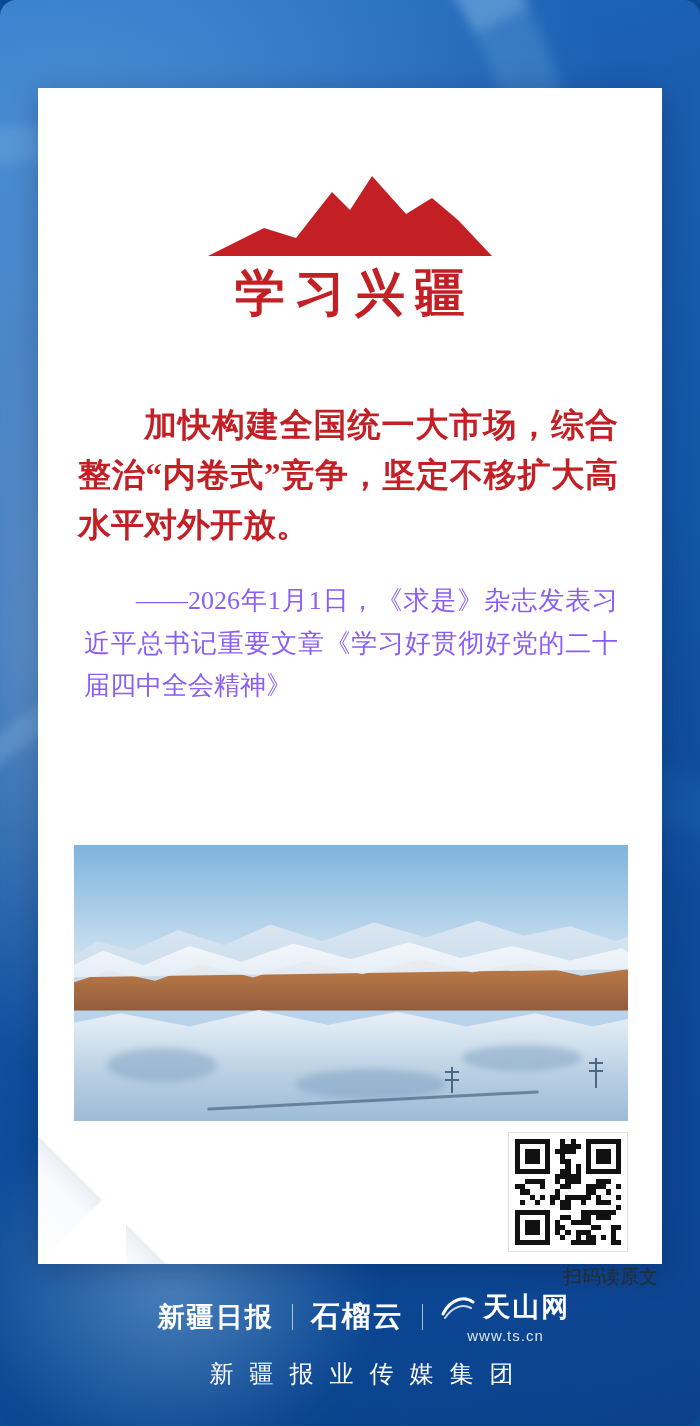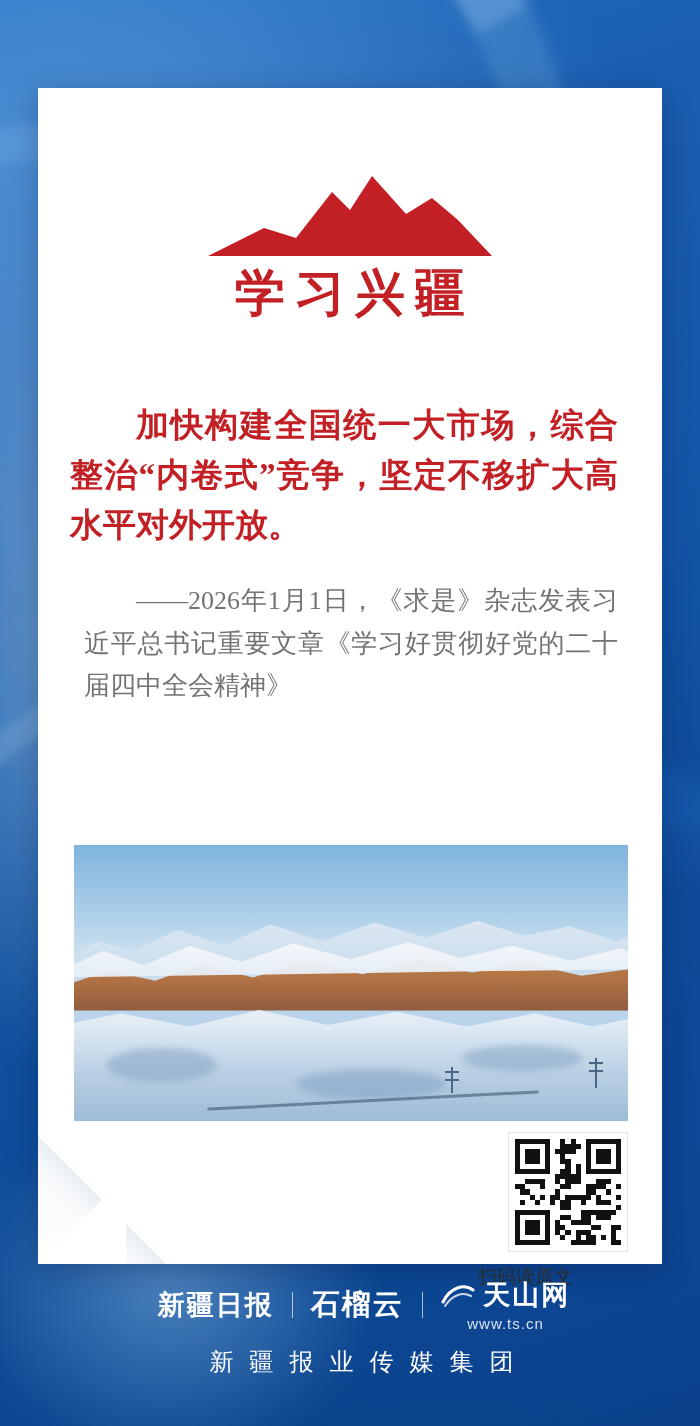--- a/index.html
+++ b/index.html
@@ -15,20 +15,21 @@
   }
   #poster {
     position: relative;
     width: 700px;
     height: 1426px;
     overflow: hidden;
     background:
       radial-gradient(ellipse 900px 700px at 10% 12%, rgba(120,180,235,0.55) 0%, rgba(30,95,170,0.0) 62%),
       radial-gradient(ellipse 700px 900px at 95% 78%, rgba(15,70,150,0.75) 0%, rgba(15,70,150,0.0) 65%),
       linear-gradient(160deg, #1f6cc0 0%, #1a5cae 22%, #1356a6 45%, #0e4e9c 66%, #0b4792 85%, #0a3f86 100%);
+    border-radius: 16px;
   }
   
   .ribbon {
     position: absolute;
     border-radius: 50%;
     border-style: solid;
     border-color: transparent;
     pointer-events: none;
   }
   .r1 {
@@ -139,41 +140,41 @@
     font-weight: bold;
     font-size: 50px;
     letter-spacing: 10px;
     color: #c32026;
     text-indent: 10px;
     line-height: 1.05;
   }
 
   .headline {
     position: absolute;
-    left: 32px;
+    left: 40px;
     right: 44px;
     top: 312px;
     font-family: "Liberation Serif", serif;
     font-weight: bold;
     font-size: 33px;
     line-height: 1.52;
     color: #c32026;
     text-indent: 66px;
     text-align: justify;
   }
 
   .source {
     position: absolute;
     left: 46px;
     right: 44px;
     top: 492px;
     font-family: "Liberation Serif", serif;
     font-size: 26px;
     line-height: 1.64;
-    color: #737373;
+    color: #8b5cf6;
     text-indent: 52px;
     text-align: justify;
   }
 
   
   .photo {
     position: absolute;
     left: 36px;
     top: 757px;
     width: 554px;
@@ -261,31 +262,31 @@
     grid-template-columns: repeat(21, 1fr);
     grid-template-rows: repeat(21, 1fr);
   }
   .qr-grid i { background: transparent; }
   .qr-grid i.on { background: #111111; }
   .qr-caption {
     position: absolute;
     left: 440px;
     top: 1176px;
     width: 180px;
-    text-align: left;
+    text-align: right;
     font-family: "Liberation Serif", serif;
     font-size: 19px;
     color: #2a2a2a;
   }
 
   
   .footer {
     position: absolute;
     left: 0; right: 0;
-    bottom: 48px;
+    bottom: 36px;
     text-align: center;
     padding-left: 28px;
   }
   .footer-brands {
     display: flex;
     align-items: center;
     justify-content: center;
     gap: 18px;
     color: #ffffff;
   }

